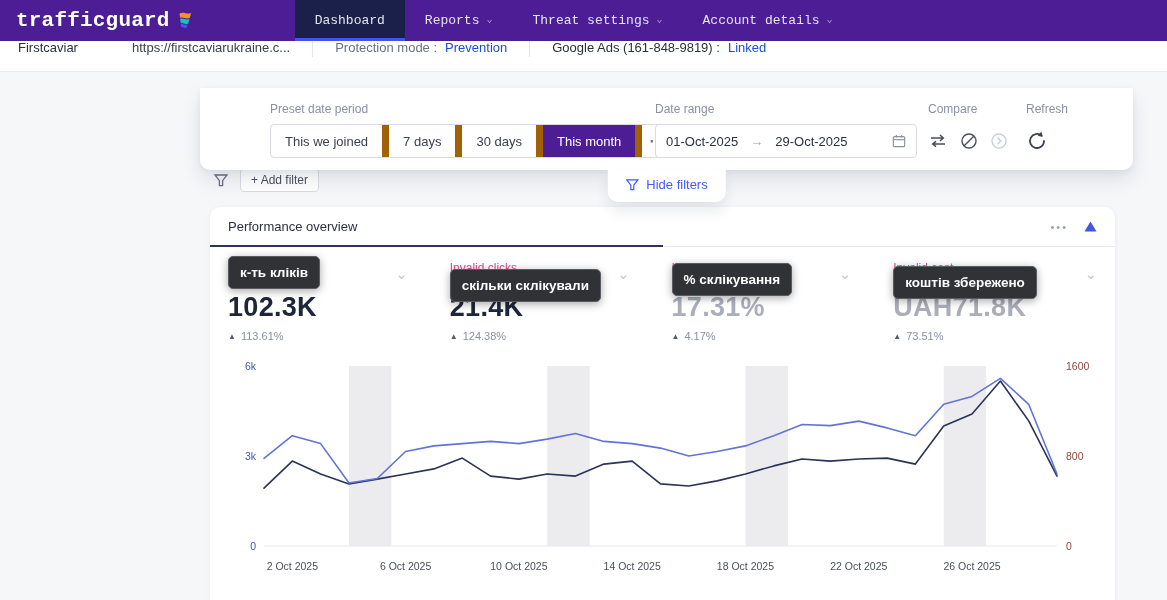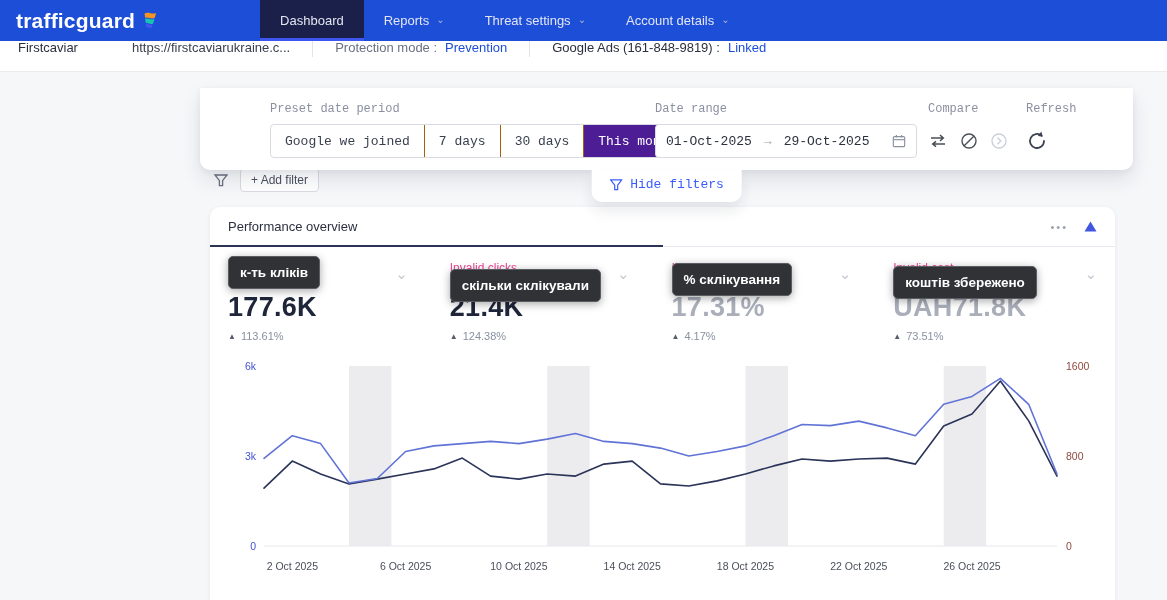--- a/index.html
+++ b/index.html
@@ -8,21 +8,21 @@
     position: relative;
     overflow: hidden;
     background: #f6f7f9;
     font-family: "Liberation Sans", sans-serif;
     color: #2b3040;
   }
 
   
   .topnav {
     position:absolute; top:0; left:0; right:0; height:41px;
-    background:#1d4ed8; display:flex; align-items:stretch; z-index:10;
+    background:#4c1d95; display:flex; align-items:stretch; z-index:10;font-family:Liberation Mono, monospace;
   }
   .brand { display:flex; align-items:center; gap:6px; padding:0 16px; cursor:pointer; }
   .brand-text { color:#ffffff; font-size:21px; font-weight:700; letter-spacing:.2px; }
   .nav-items { display:flex; margin-left:86px; }
   .nav-item {
     display:flex; align-items:center; gap:7px; padding:0 20px;
     color:#e3e6f2; font-size:13px; cursor:pointer; position:relative;
   }
   .nav-item .caret { font-size:10px; color:#aeb4cc; margin-top:-3px; }
   .nav-item.active { background:#1a2049; box-shadow: inset 0 -3px 0 #3d56f0; }
@@ -45,28 +45,27 @@
   .add-filter-pill {
     border:1px solid #d8dbe2; border-radius:4px; background:#fff; padding:4px 10px;
     font-size:12px; color:#4a505e; cursor:pointer;
   }
 
   
   .filter-card {
     position:absolute; left:200px; top:88px; width:933px; height:82px; background:#fff;
     border-radius:0 0 10px 10px; z-index:5;
     box-shadow:0 10px 20px rgba(20,30,60,.10), 0 2px 6px rgba(20,30,60,.06);
-    font-family:Liberation Mono, monospace;
   }
   .fg-label { display:block; font-size:12px; color:#8a90a0; margin-bottom:8px; }
   .fg-presets { position:absolute; left:70px; top:14px; }
   .segmented { display:inline-flex; border:1px solid #d8dbe2; border-radius:4px; overflow:hidden; height:34px; background:#fff; }
   .seg {
     display:flex; align-items:center; padding:0 14px; font-size:13px; color:#3a4050;
-    border-left:1px solid #a16207; cursor:pointer; white-space:nowrap;
+    border-left:7px solid #a16207; cursor:pointer; white-space:nowrap;
   }
   .seg:first-child { border-left:none; }
   .seg.active { background:#4c1d95; color:#fff; }
   .seg.more { width:36px; justify-content:center; color:#6a7080; font-size:15px; font-weight:bold; }
 
   .fg-date { position:absolute; left:455px; top:14px; }
   .date-box {
     width:262px; height:34px; border:1px solid #d8dbe2; border-radius:4px; background:#fff;
     display:flex; align-items:center; padding:0 10px; gap:12px; font-size:13px; color:#2b3040;justify-content:center;
   }
@@ -174,21 +173,21 @@
       </svg>
   </span>
   <span class="add-filter-pill">+ Add filter</span>
 </div>
 
 <section class="filter-card">
 
   <div class="fg-presets">
     <span class="fg-label">Preset date period</span>
     <div class="segmented">
-      <span class="seg">Google we joined</span>
+      <span class="seg">This we joined</span>
       <span class="seg">7 days</span>
       <span class="seg">30 days</span>
       <span class="seg active">This month</span>
       <span class="seg more">⋯</span>
     </div>
   </div>
 
   <div class="fg-date">
     <span class="fg-label">Date range</span>
     <div class="date-box">
@@ -265,21 +264,21 @@
       </span>
     </div>
   </div>
 
   <div class="metrics">
 
     <div class="metric m1">
       <div class="metric-label"></div>
       <span class="metric-chevron">⌄</span>
       <div class="metric-tooltip">к-ть кліків</div>
-      <div class="metric-value">177.6K</div>
+      <div class="metric-value">102.3K</div>
       <div class="metric-change">
         <span class="trend-icon">▲</span>
         <span>113.61%</span>
       </div>
     </div>
 
     <div class="metric m2">
       <div class="metric-label">Invalid clicks</div>
       <span class="metric-chevron">⌄</span>
       <div class="metric-tooltip">скільки склікували</div>

